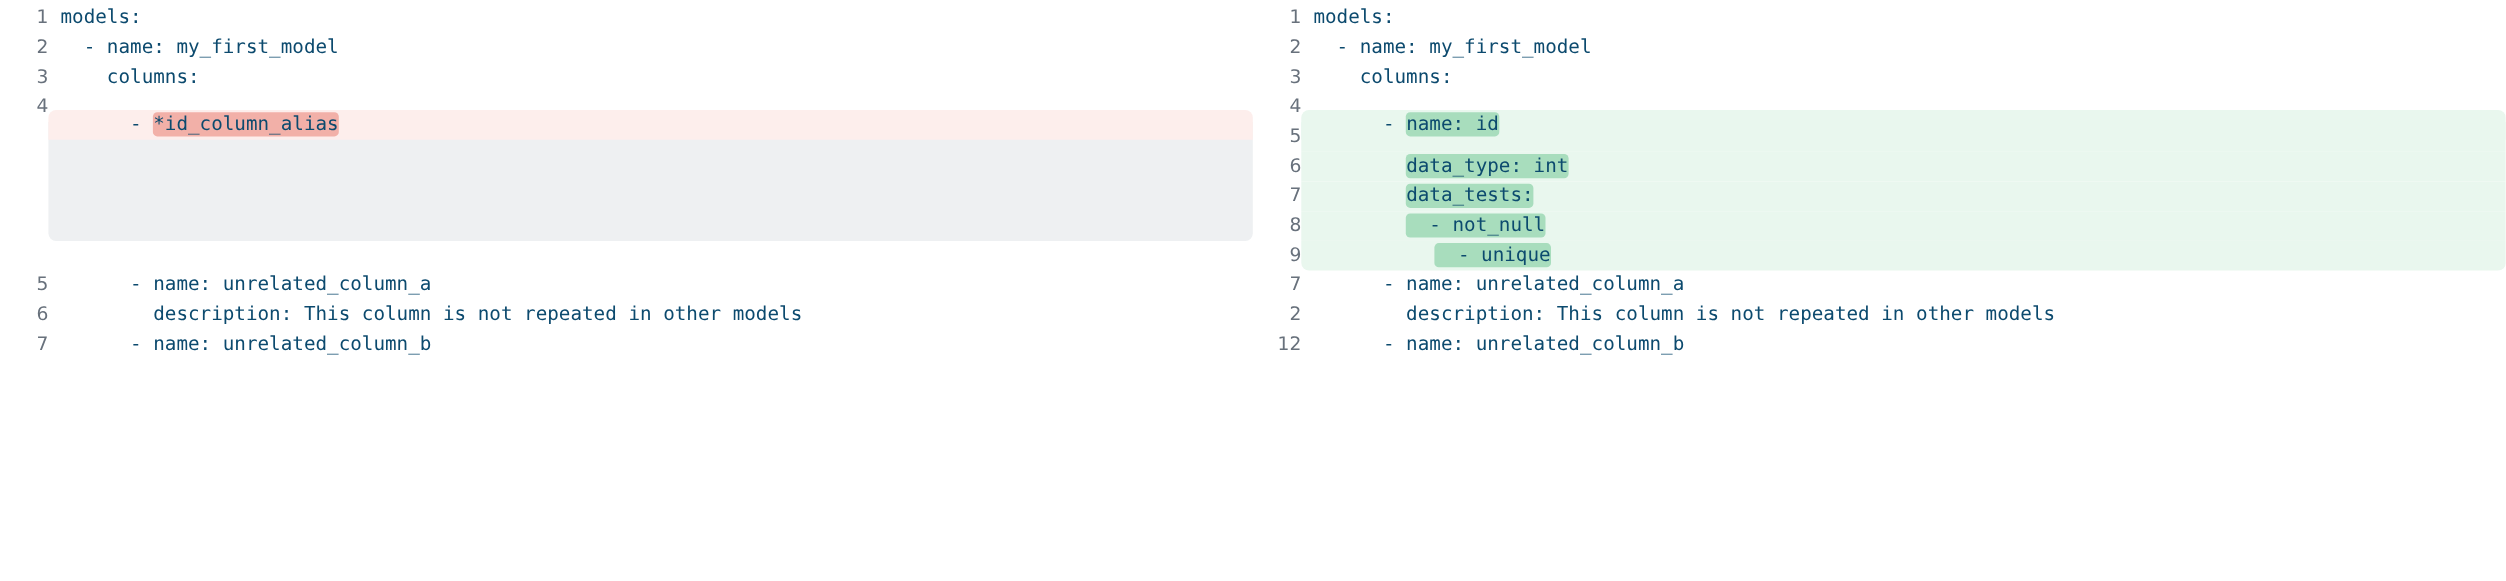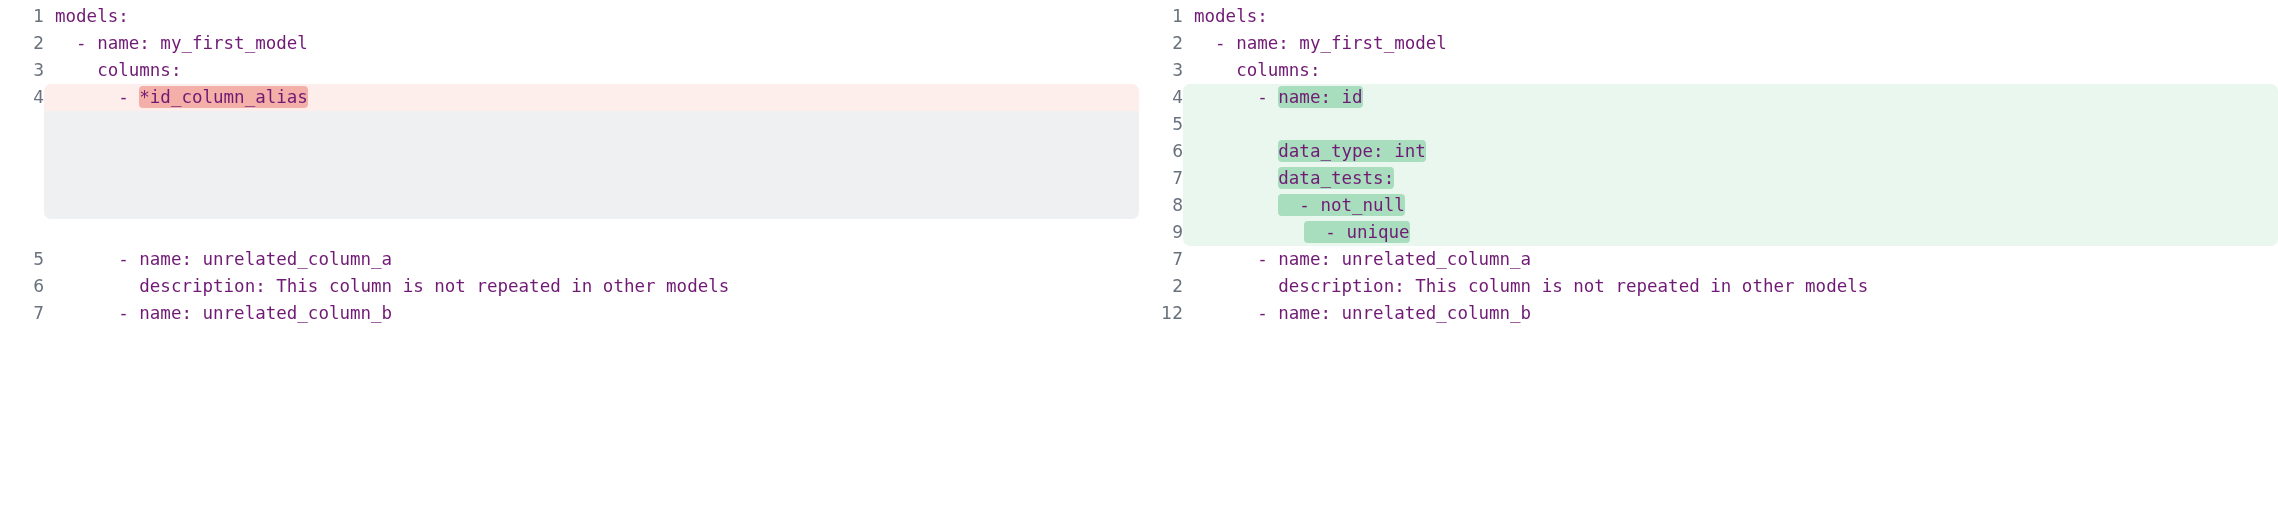--- a/index.html
+++ b/index.html
@@ -38,42 +38,42 @@
     font-family:"DejaVu Sans","Liberation Sans",sans-serif;
     padding-right:0;
     user-select:none;
     height:27px;
     line-height:27px;
   }
   .code{
     flex:1 1 auto;
     position:relative;
     font-size:17.5px;
-    color:#701a75;
+    color:#0c4a6e;
     height:27px;
     line-height:27px;
     padding-left:11px;
     white-space:pre;
     letter-spacing:0px;
   }
   .code .txt{position:relative;z-index:2;}
   
   .row.del .code{background:#fdeeec;}
   .row.add .code{background:#e9f7ee;}
   
   .hl{
     border-radius:4px;
     padding:1px 0;
     position:relative;
     z-index:2;
   }
   .del .hl{background:#f2b0a8;}
   .add .hl{background:#a8ddbd;text-align:center;}
   
-  .row.blk-top .code{border-top-left-radius:7px;border-top-right-radius:7px;}
+  .row.blk-top .code{border-top-left-radius:7px;border-top-right-radius:7px;margin-top:16px;}
   .row.blk-bot .code{border-bottom-left-radius:7px;border-bottom-right-radius:7px;padding-left:37px;}
   
   .filler{
     margin-left:44px;
     background:#eef0f2;
     border-bottom-left-radius:7px;
     border-bottom-right-radius:7px;
   }
   .spacer{height:27px;}
 </style>

